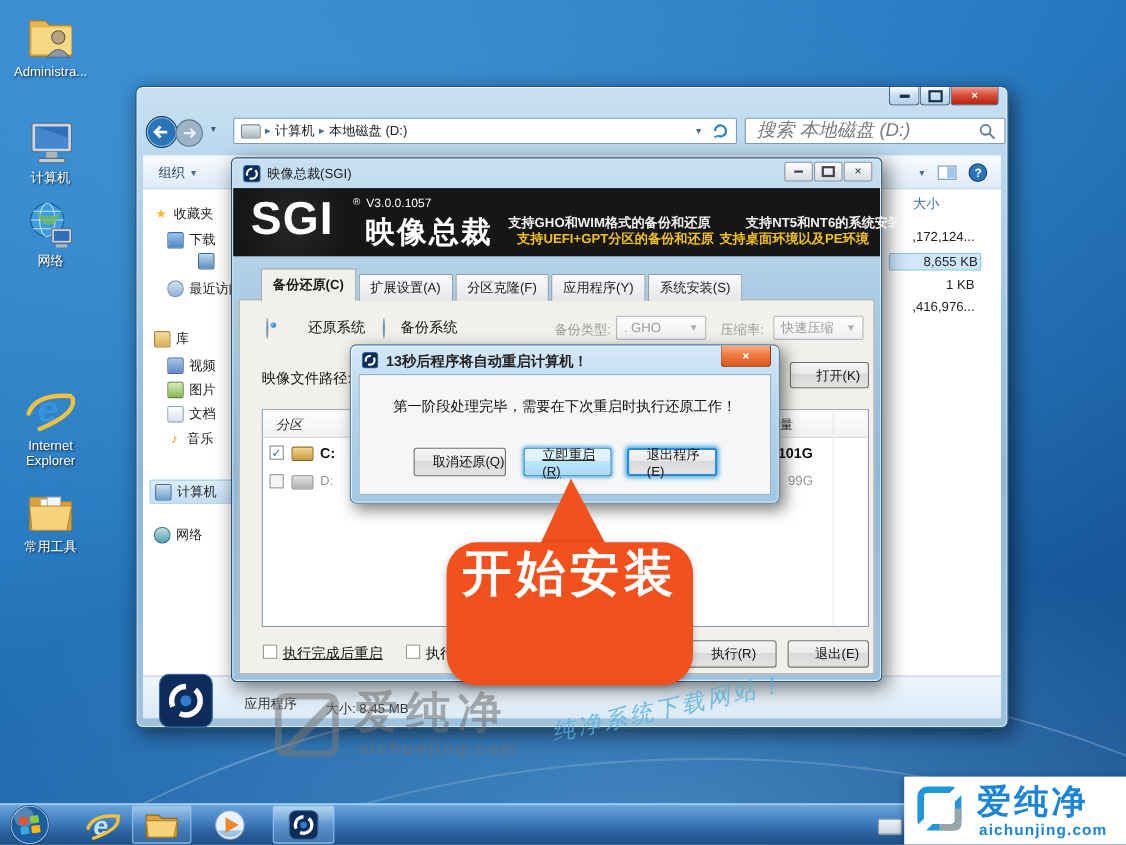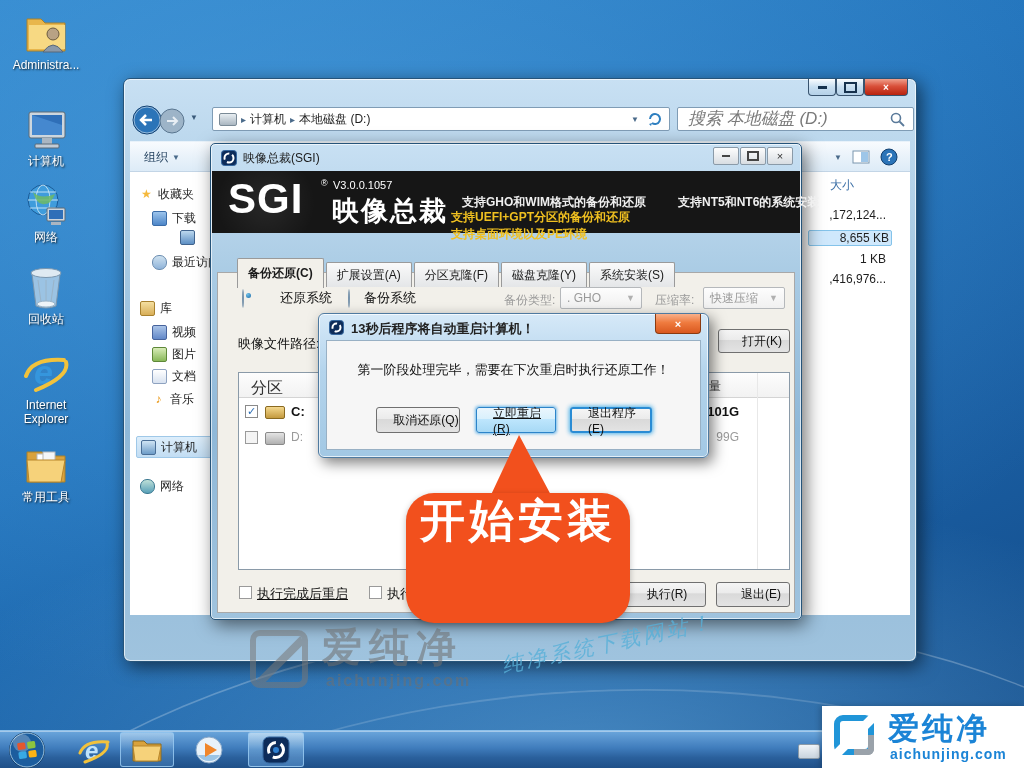--- a/index.html
+++ b/index.html
@@ -145,29 +145,20 @@
     <svg width="46" height="46" viewBox="0 0 46 46">
       <circle cx="20" cy="18" r="15" fill="#3f9cdc" stroke="#1a5a96"></circle>
       <ellipse cx="20" cy="18" rx="7" ry="15" fill="none" stroke="#bfe0f5"></ellipse>
       <path d="M5 18 h30 M7 10 h26 M7 26 h26" stroke="#bfe0f5" fill="none"></path>
       <path d="M10 10 q8 8 22 2 q-4 10 -10 10 q-8 2 -12 -12" fill="#6fba64" opacity=".85"></path>
       <rect x="24" y="26" width="18" height="13" rx="1" fill="#cdd6de" stroke="#5a6a78"></rect>
       <rect x="26" y="28" width="14" height="9" fill="#2f6fb8"></rect>
       <rect x="28" y="40" width="10" height="3" fill="#aab6c2"></rect>
     </svg>
     <div class="dlabel">网络</div>
-  </div>
-  <div class="dicon" style="left:4px;top:264px;">
-    <svg width="44" height="46" viewBox="0 0 44 46">
-      <path d="M8 10 l4 32 q10 4 20 0 l4 -32" fill="rgba(190,215,235,.75)" stroke="#7a96ae"></path>
-      <ellipse cx="22" cy="9" rx="15" ry="4.5" fill="#dfeaf2" stroke="#7a96ae"></ellipse>
-      <path d="M14 16 l3 22 M22 16 v22 M30 16 l-3 22" stroke="#9ab4c8" fill="none"></path>
-      <ellipse cx="22" cy="40" rx="9" ry="3" fill="#eef4f8" stroke="#9ab4c8"></ellipse>
-    </svg>
-    <div class="dlabel">回收站</div>
   </div>
   <div class="dicon" style="left:4px;top:350px;">
     <svg width="48" height="46" viewBox="0 0 48 46">
       <text x="12" y="34" font-size="34" font-weight="bold" font-style="italic" fill="#3596dd">e</text>
       <path d="M4 26 q6 -18 38 -16 M44 12 q4 14 -30 28" stroke="#f2c23c" stroke-width="4" fill="none" stroke-linecap="round"></path>
     </svg>
     <div class="dlabel">Internet Explorer</div>
   </div>
   <div class="dicon" style="left:4px;top:444px;">
     <svg width="46" height="44" viewBox="0 0 46 44">
@@ -287,20 +278,29 @@
           <span>网络</span>
         </div>
 
       <div class="abs" style="left:700px;top:5px;font-size:12px;color:#3a6ea5;">大小</div>
       <div class="fsize" style="left:678px;top:36px;">,172,124...</div>
       <div class="fsize" style="left:678px;top:58px;background:#cfe8fc;border:1px solid #84c3ea;border-radius:2px;padding:0 2px;">8,655 KB</div>
       <div class="fsize" style="left:678px;top:80px;">1 KB</div>
       <div class="fsize" style="left:678px;top:100px;">,416,976...</div>
     </div>
 
+    <div class="abs" style="left:6px;right:6px;bottom:8px;height:38px;background:linear-gradient(#eef6fc,#dcebf7);border-top:1px solid #c3d5e6;">
+      <svg class="abs" style="left:14px;top:-3px;" width="50" height="50">
+        <rect x="1" y="1" width="48" height="48" rx="9" fill="#0d2c5a" stroke="#35679f"></rect>
+        <circle cx="25" cy="25" r="13" fill="none" stroke="#fff" stroke-width="5" stroke-dasharray="26 9"></circle>
+        <circle cx="25" cy="25" r="5" fill="#2e7fd0"></circle>
+      </svg>
+      <span class="abs" style="left:92px;top:17px;font-size:12px;color:#333;">应用程序</span>
+      <span class="abs" style="left:166px;top:21px;font-size:12px;color:#333;">大小: 8.45 MB</span>
+    </div>
   </div>
 
   <div class="glass abs" id="sgiwin" style="left:210px;top:143px;width:590px;height:475px;border-radius:5px;">
     <svg class="abs" style="left:10px;top:6px;" width="16" height="16">
       <rect x="0.5" y="0.5" width="15" height="15" rx="3" fill="#0d2c5a" stroke="#35679f"></rect>
       <circle cx="8" cy="8" r="4.5" fill="none" stroke="#fff" stroke-width="2" stroke-dasharray="9 3"></circle>
     </svg>
     <span class="abs" style="left:32px;top:6px;font-size:12px;color:#1a1a1a;">映像总裁(SGI)</span>
     <div class="abs" style="left:502px;top:3px;width:24px;height:16px;background:linear-gradient(#fdfdfd,#d8dde2);border:1px solid #8a9aa8;border-radius:2px;display:flex;align-items:center;justify-content:center;cursor:pointer;">
         <span class="minbar" style="background:#444;width:8px;height:2px;"></span>
@@ -314,38 +314,38 @@
 
     <div id="sgihdr">
       <span class="abs" style="left:16px;top:4px;font-size:42px;font-weight:bold;color:#fff;letter-spacing:1px;">SGI</span>
       <span class="abs" style="left:109px;top:7px;font-size:9px;color:#fff;">®</span>
       <span class="abs" style="left:121px;top:8px;font-size:11px;color:#fff;">V3.0.0.1057</span>
       <span class="abs" style="left:120px;top:22px;font-size:27px;font-weight:bold;color:#fff;letter-spacing:2px;">映像总裁</span>
       <div class="feat abs" style="left:250px;right:10px;top:23px;color:#f0f0f0;gap:32px;">
         <span>支持GHO和WIM格式的备份和还原</span>
         <span>支持NT5和NT6的系统安装</span>
       </div>
-      <div class="feat abs" style="left:239px;right:10px;top:38px;color:#f0c020;flex-direction:column;">
+      <div class="feat abs" style="left:258px;right:10px;top:38px;color:#f0c020;">
         <span>支持UEFI+GPT分区的备份和还原</span>
         <span>支持桌面环境以及PE环境</span>
       </div>
     </div>
 
-    <div class="abs" style="left:26px;top:114px;display:flex;align-items:flex-start;z-index:3;">
+    <div class="abs" style="left:26px;top:100px;display:flex;align-items:center;z-index:3;">
       <div class="tab active">
           <span>备份还原(C)</span>
         </div>
       <div class="tab">
           <span>扩展设置(A)</span>
         </div>
       <div class="tab">
           <span>分区克隆(F)</span>
         </div>
       <div class="tab">
-          <span>磁盘克隆(Y)</span>
+          <span>应用程序(Y)</span>
         </div>
       <div class="tab">
           <span>系统安装(S)</span>
         </div>
     </div>
 
     <div id="sgipanel">
       <span class="radio on abs" style="left:24px;top:17px;"></span>
       <span class="blabel abs" style="left:42px;top:16px;margin-left:20px;">还原系统</span>
       <span class="radio abs" style="left:128px;top:17px;"></span>
@@ -363,21 +363,21 @@
 
       <span class="blabel abs" style="left:20px;top:62px;">映像文件路径:</span>
       <div class="abs" style="left:114px;top:58px;width:376px;height:22px;background:#fff;border:1px solid #8a9aa8;box-sizing:border-box;"></div>
       <div class="btn abs" style="left:500px;top:56px;width:72px;height:24px;">
           <span>打开(K)</span>
         </div>
 
       
       <div class="abs" style="left:20px;top:99px;width:552px;height:198px;background:#fff;border:1px solid #8a9aa8;box-sizing:border-box;">
         <div class="abs" style="left:0;top:0;width:100%;height:24px;border-bottom:1px solid #d4d4d4;background:linear-gradient(#fdfdfd,#f2f2f2);">
-          <span class="abs" style="left:12px;top:5px;font-size:16px;color:#333;">分区</span>
+          <span class="abs" style="left:12px;top:5px;font-size:12px;color:#333;font-style:italic;">分区</span>
           <span class="abs" style="left:458px;top:5px;font-size:12px;color:#333;">容量</span>
         </div>
         <div class="abs" style="left:518px;top:0;width:1px;height:100%;background:#e8e8e8;"></div>
 
         <div class="abs" style="left:0;top:26px;width:100%;height:26px;">
           <span class="chk abs" style="left:6px;top:6px;">
               <span>✓</span>
             </span>
           <span class="disk abs" style="left:26px;top:7px;"></span>
           <span class="abs" style="left:52px;top:5px;font-size:13px;font-weight:bold;color:#111;">C:</span>

